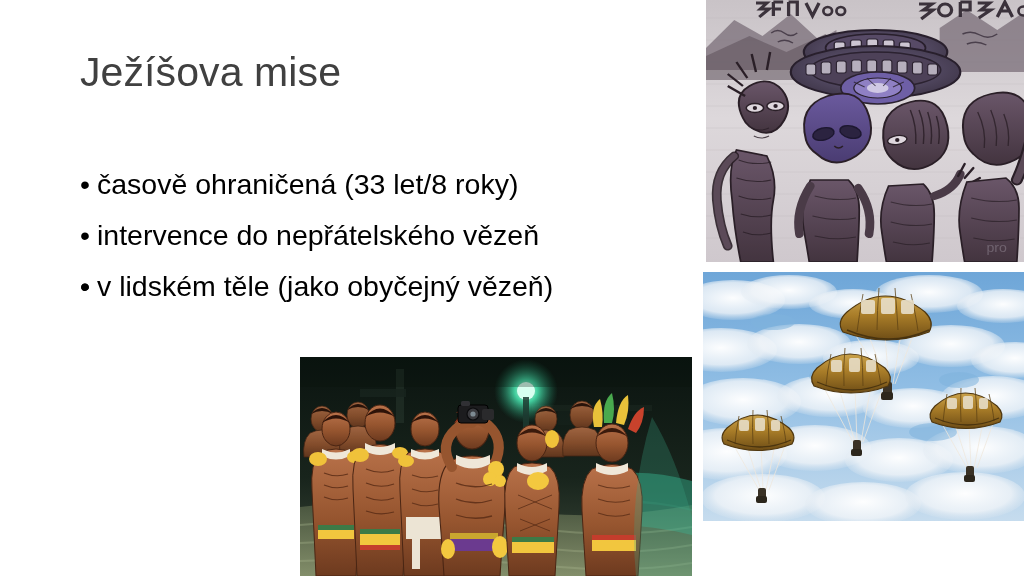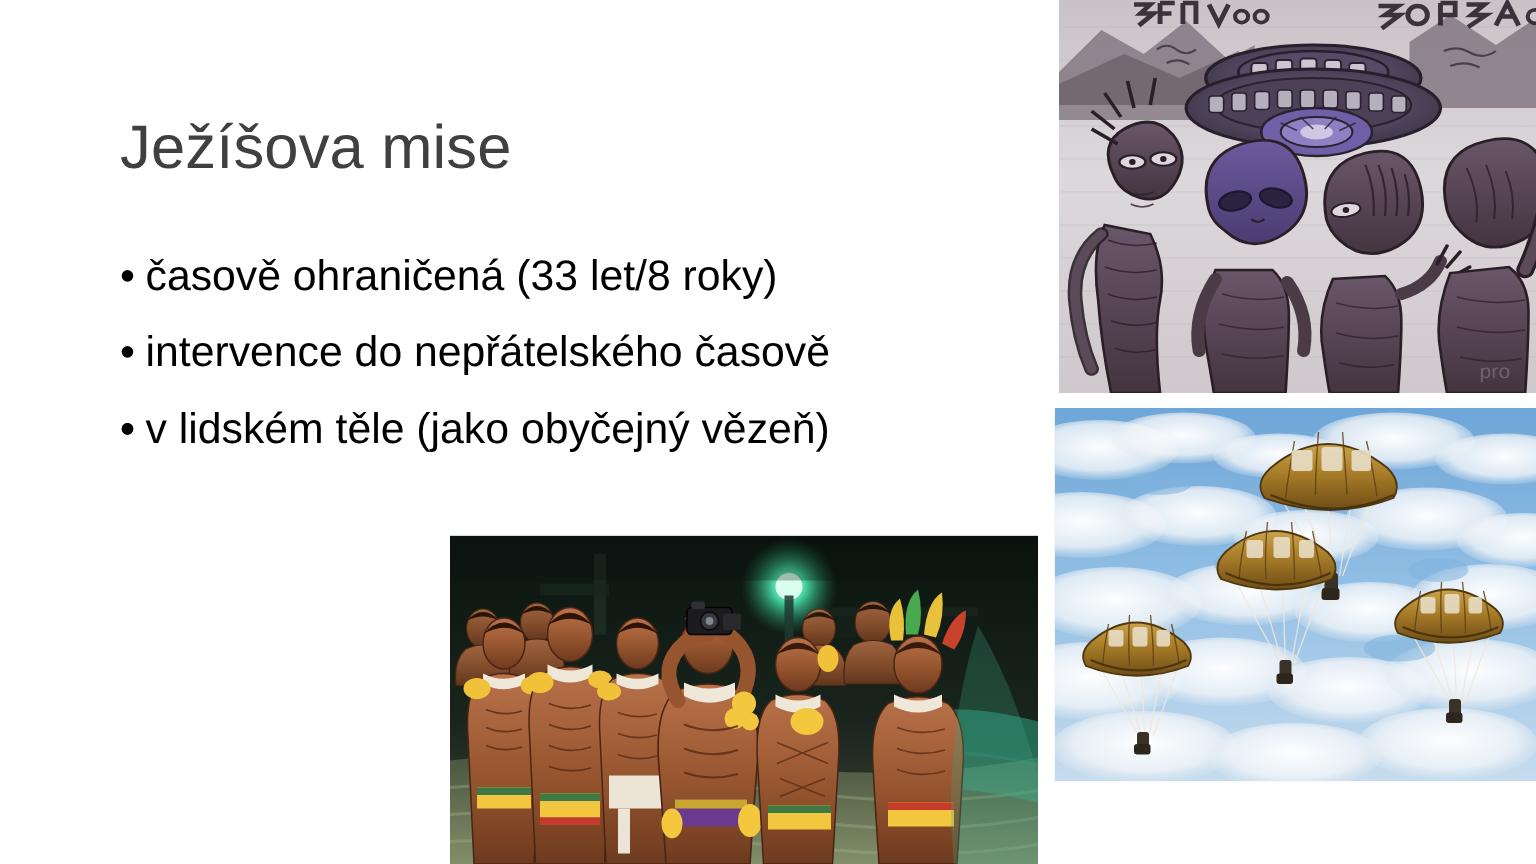--- a/index.html
+++ b/index.html
@@ -16,21 +16,21 @@
     width: 1024px;
     height: 576px;
     background: #ffffff;
     overflow: hidden;
   }
 
   
   #slide-title {
     position: absolute;
     left: 80px;
-    top: 76px;
+    top: 50px;
     width: 600px;
     font-size: 41px;
     font-weight: 300;
     letter-spacing: 0.1px;
     color: #404040;
     line-height: 1.1;
     white-space: nowrap;
   }
 
   
@@ -101,21 +101,21 @@
 
   <div id="slide-title">Ježíšova mise</div>
 
   <ul id="bullet-list">
     <li class="bullet-item">
       <span class="bullet-dot">•</span>
       <span>časově ohraničená (33 let/8 roky)</span>
     </li>
     <li class="bullet-item">
       <span class="bullet-dot">•</span>
-      <span>intervence do nepřátelského časově</span>
+      <span>intervence do nepřátelského vězeň</span>
     </li>
     <li class="bullet-item">
       <span class="bullet-dot">•</span>
     </li>
     <li class="bullet-item">
       <span class="bullet-dot">•</span>
       <span>v lidském těle (jako obyčejný vězeň)</span>
     </li>
   </ul>
 

